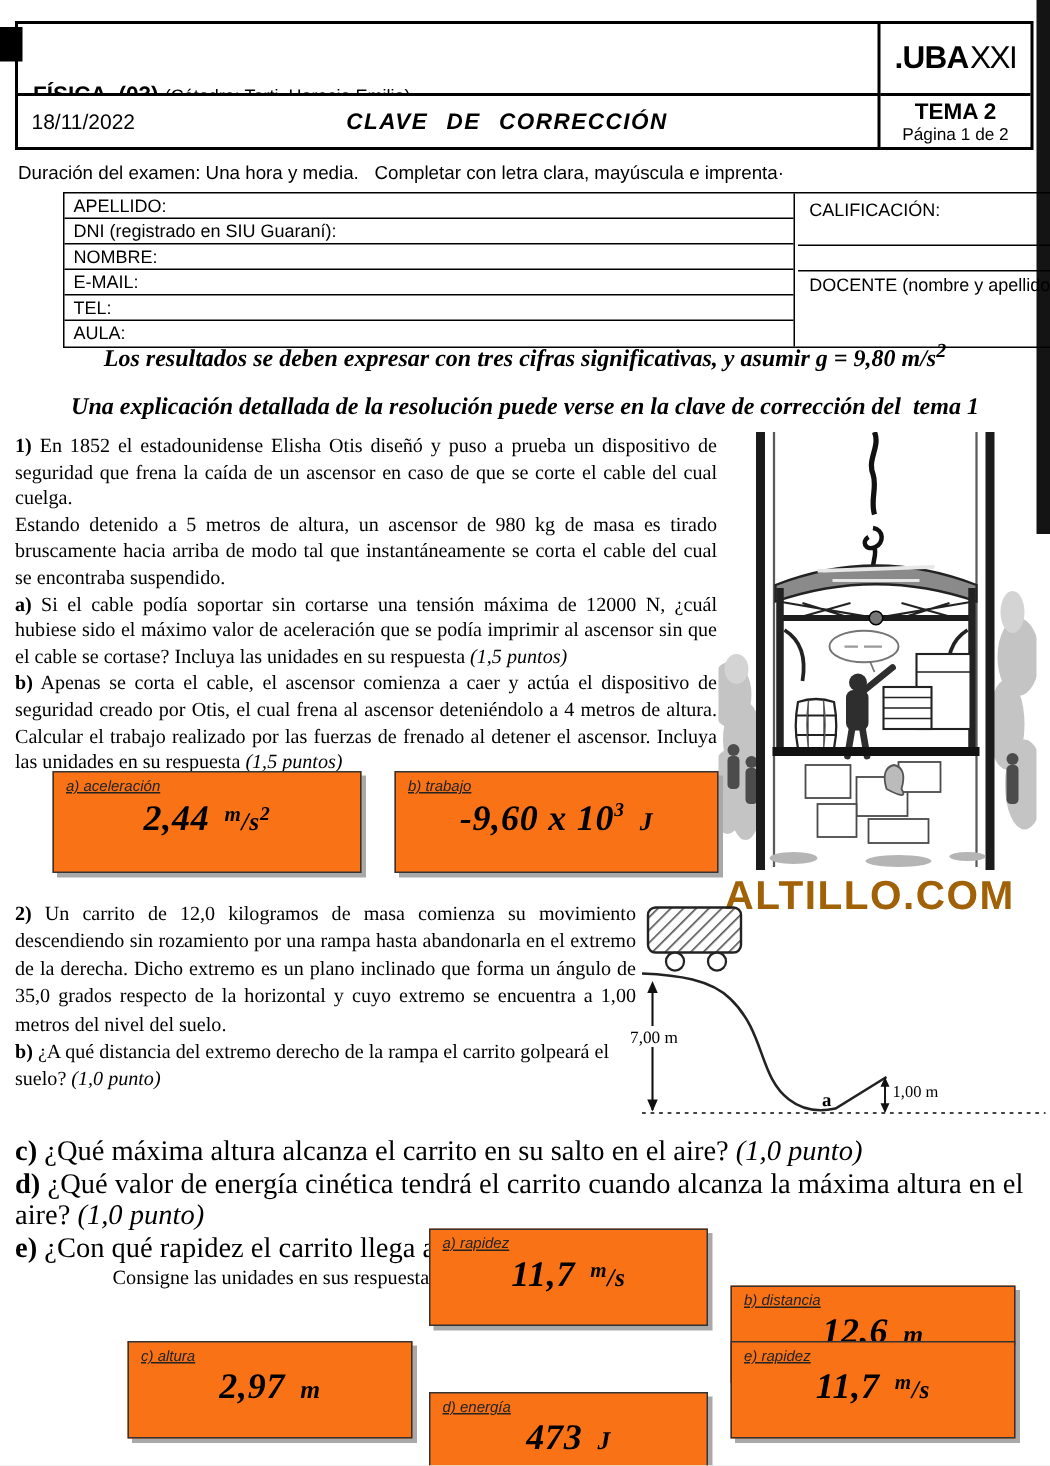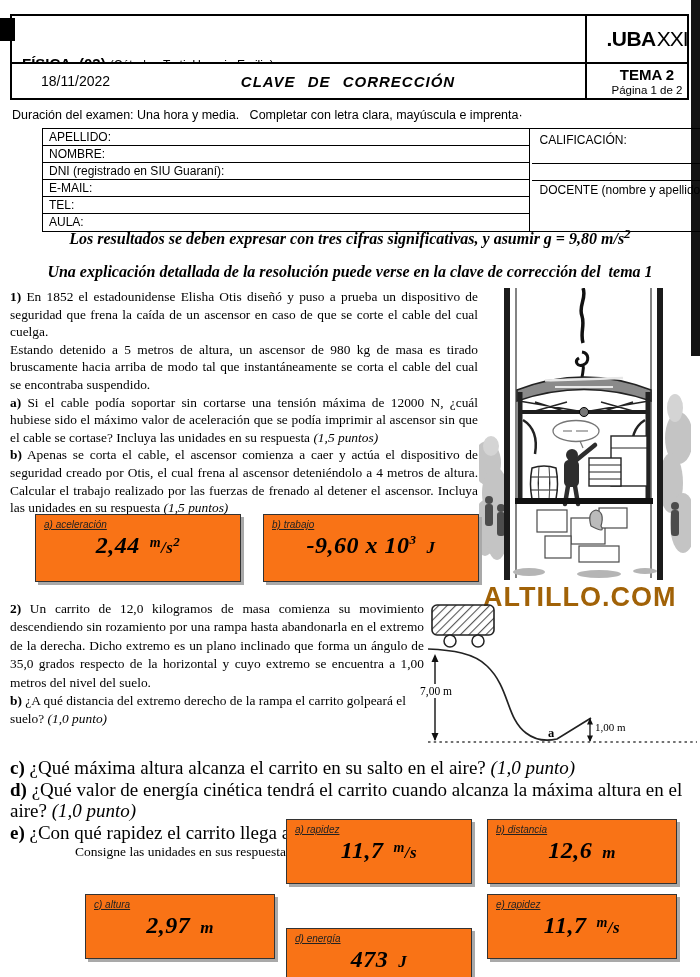--- a/index.html
+++ b/index.html
@@ -8,21 +8,21 @@
   .page { position:relative; width:700px; height:977px; background:#fff; overflow:hidden; margin:0 auto; }
 
   
   .corner-mark { position:absolute; left:0; top:18px; width:15px; height:23px; background:#000; }
   .edge-bar { position:absolute; left:691px; top:0; width:9px; height:356px; background:#141414; }
 
   
   .header-table { position:absolute; left:10px; top:14px; width:679px; height:86px;
     border:2px solid #000; display:grid; grid-template-columns:1fr 100px; grid-template-rows:46px 1fr;
     font-family:"Liberation Sans", sans-serif; }
-  .cell { overflow:hidden;padding-left:20px; }
+  .cell { overflow:hidden; }
   .cell-course { border-right:2px solid #000; padding:3px 0 0 10px; white-space:pre-wrap; }
   .course-main { font-size:15px; font-weight:bold; }
   .course-catedra { font-size:12px; font-weight:normal; }
   .cell-logo { display:flex; align-items:center; justify-content:center; }
   .logo-main { font-size:21px; font-weight:800; letter-spacing:-0.5px; }
   .logo-suffix { font-size:21px; font-weight:400; letter-spacing:-1px; margin-left:1px; }
   .cell-clave { border-right:2px solid #000; border-top:2px solid #000; display:flex; align-items:center; }
   .clave-date { font-size:14px; margin-left:9px; width:110px; }
   .clave-title { flex:1; text-align:center; font-size:15px; font-weight:bold; font-style:italic;
     word-spacing:7px; letter-spacing:1px; margin-right:40px; }
@@ -104,22 +104,22 @@
       <div class="tema-label">TEMA 2</div>
       <div class="pagina-label">Página 1 de 2</div>
     </div>
   </div>
 
   <div class="duracion">Duración del examen: Una hora y media.   Completar con letra clara, mayúscula e imprenta·</div>
 
   <div class="form-table">
     <div class="form-left">
       <div class="form-row">APELLIDO:</div>
+      <div class="form-row">DNI (registrado en SIU Guaraní):</div>
       <div class="form-row">NOMBRE:</div>
-      <div class="form-row">DNI (registrado en SIU Guaraní):</div>
       <div class="form-row">E-MAIL:</div>
       <div class="form-row">TEL:</div>
       <div class="form-row">AULA:</div>
     </div>
     <div class="form-right">
       <div class="fr-cell1">CALIFICACIÓN:</div>
       <div class="fr-cell2"></div>
       <div class="fr-cell3">DOCENTE (nombre y apellido):</div>
     </div>
   </div>
@@ -265,21 +265,21 @@
     </g>
     <text x="175" y="133" font-family="Liberation Serif, serif" font-size="11">1,00 m</text>
   </svg>
 
   <div class="consigne">Consigne las unidades en sus respuestas.</div>
 
   <div class="ansbox" style="left:286px; top:819px; width:186px; height:65px;">
     <div class="ansbox-label">a) rapidez</div>
     <div class="ansbox-value"><span>11,7</span><span class="unit"><span class="usup">m</span><span>/s</span></span></div>
   </div>
-  <div class="ansbox" style="left:487px; top:819px; width:190px; height:65px;">
+  <div class="ansbox" style="left:487px; top:857px; width:190px; height:65px;">
     <div class="ansbox-label">b) distancia</div>
     <div class="ansbox-value"><span>12,6</span><span class="unit">m</span></div>
   </div>
   <div class="ansbox" style="left:85px; top:894px; width:190px; height:65px;">
     <div class="ansbox-label">c) altura</div>
     <div class="ansbox-value"><span>2,97</span><span class="unit">m</span></div>
   </div>
   <div class="ansbox" style="left:286px; top:928px; width:186px; height:65px;">
     <div class="ansbox-label">d) energía</div>
     <div class="ansbox-value"><span>473</span><span class="unit">J</span></div>

